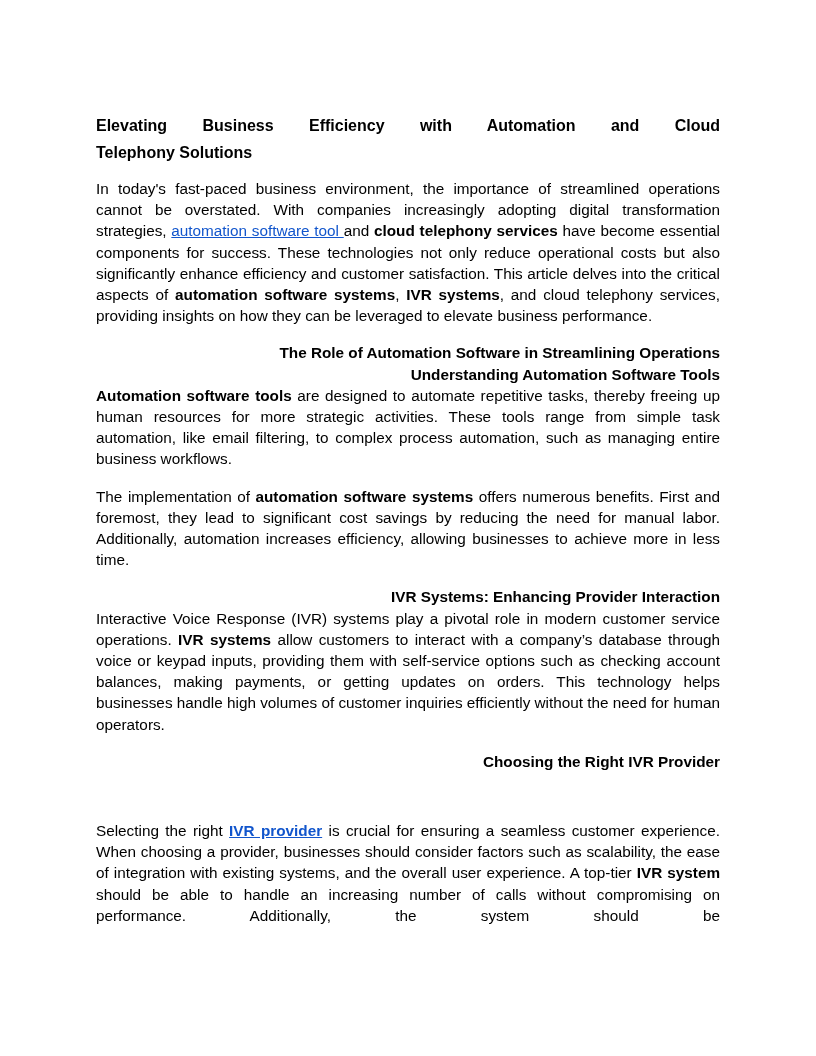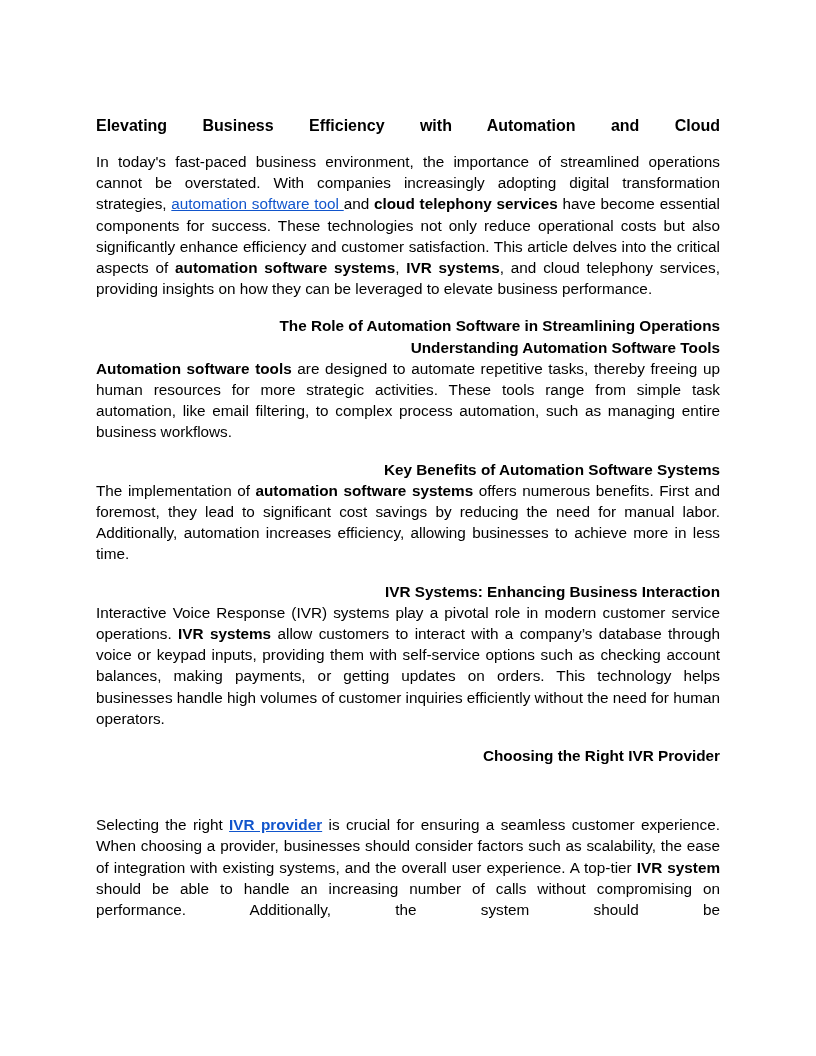--- a/index.html
+++ b/index.html
@@ -25,30 +25,30 @@
   .intro { margin-top: 0; }
   .last { text-align-last: justify; margin-top: 48px; }
 </style>
 </head>
 <body>
 
 <div class="page">
 
   <h1 class="title">
     <span class="l1">Elevating Business Efficiency with Automation and Cloud</span>
+    <span class="l2">Telephony Solutions</span>
   </h1>
 
   <p class="body intro"><span>In today's fast-paced business environment, the importance of streamlined operations cannot be overstated. With companies increasingly adopting digital transformation strategies, </span><a class="link" href="#">automation software tool </a><span>and </span><b>cloud telephony services</b><span> have become essential components for success. These technologies not only reduce operational costs but also significantly enhance efficiency and customer satisfaction. This article delves into the critical aspects of </span><b>automation software systems</b><span>, </span><b>IVR systems</b><span>, and cloud telephony services, providing insights on how they can be leveraged to elevate business performance.</span></p>
 
   <div class="h">The Role of Automation Software in Streamlining Operations</div>
   <div class="h">Understanding Automation Software Tools</div>
   <p class="body"><b>Automation software tools</b><span> are designed to automate repetitive tasks, thereby freeing up human resources for more strategic activities. These tools range from simple task automation, like email filtering, to complex process automation, such as managing entire business workflows.</span></p>
 
-  <div class="h">Key Benefits of Automation Software Systems</div>
   <p class="body"><span>The implementation of </span><b>automation software systems</b><span> offers numerous benefits. First and foremost, they lead to significant cost savings by reducing the need for manual labor. Additionally, automation increases efficiency, allowing businesses to achieve more in less time.</span></p>
 
-  <div class="h">IVR Systems: Enhancing Business Interaction</div>
+  <div class="h">IVR Systems: Enhancing Provider Interaction</div>
   <p class="body"><span>Interactive Voice Response (IVR) systems play a pivotal role in modern customer service operations. </span><b>IVR systems</b><span> allow customers to interact with a company’s database through voice or keypad inputs, providing them with self-service options such as checking account balances, making payments, or getting updates on orders. This technology helps businesses handle high volumes of customer inquiries efficiently without the need for human operators.</span></p>
 
   <div class="h">Choosing the Right IVR Provider</div>
   <p class="body last"><span>Selecting the right </span><a class="link" href="#" style="font-weight:bold;">IVR provider</a><span> is crucial for ensuring a seamless customer experience. When choosing a provider, businesses should consider factors such as scalability, the ease of integration with existing systems, and the overall user experience. A top-tier </span><b>IVR system</b><span> should be able to handle an increasing number of calls without compromising on performance. Additionally, the system should be</span></p>
 
 </div>
 
 </body></html>

